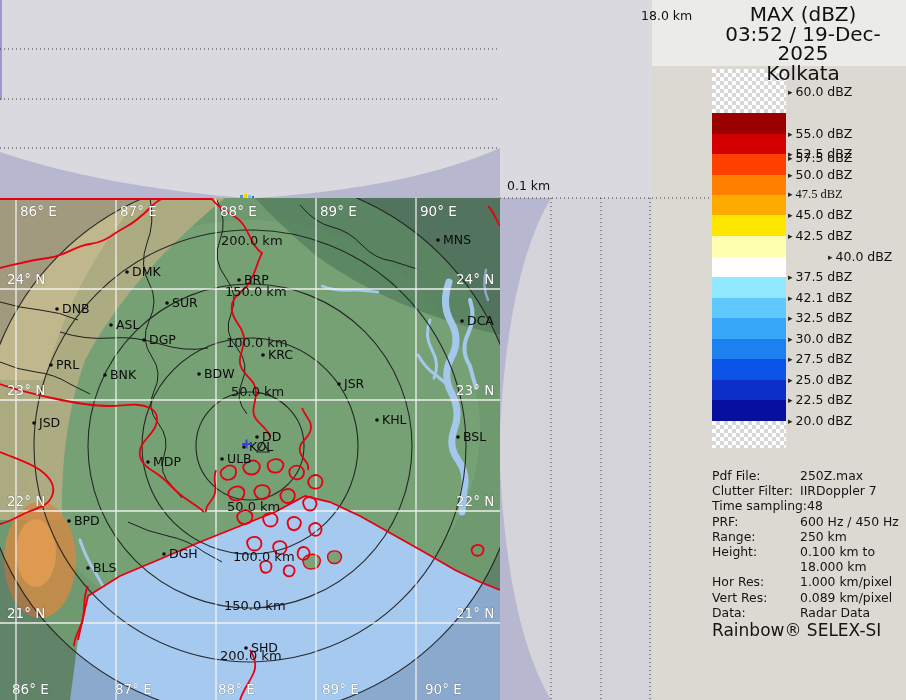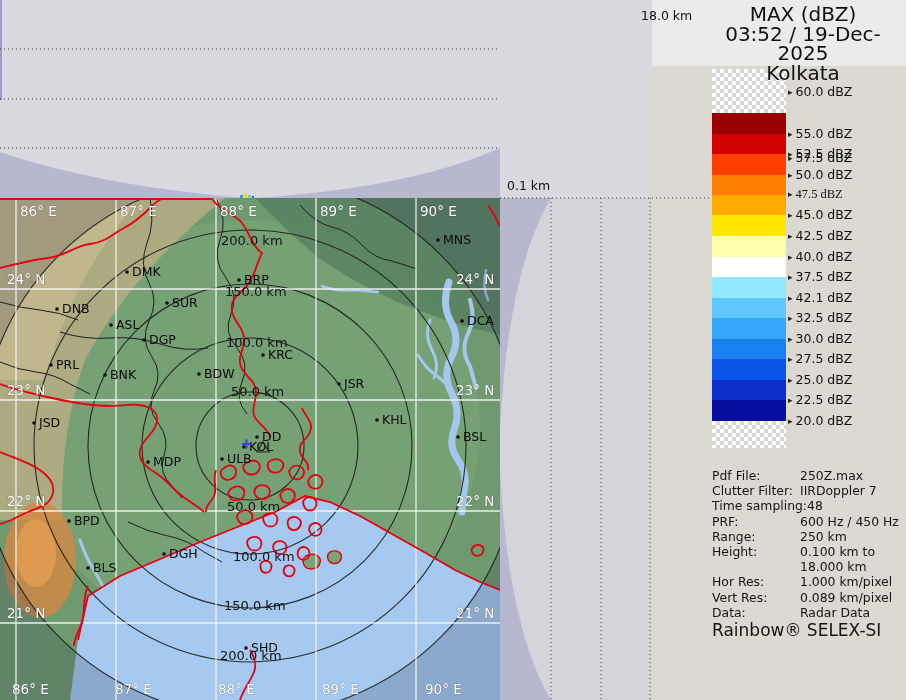--- a/index.html
+++ b/index.html
@@ -282,21 +282,21 @@
     <div class="legend-cell" style="top: 400px; height: 21px; background: rgb(7, 15, 158);"></div>
     <div class="legend-cell checker" style="top: 421px; height: 27px;"></div>
     <div class="legend-tick" style="top: 84px;"><span class="arr">▸</span><span>60.0 dBZ</span></div>
     <div class="legend-tick" style="top: 105px; margin-top: 45px;"><span class="arr">▸</span><span>57.5 dBZ</span></div>
     <div class="legend-tick" style="top: 126px;"><span class="arr">▸</span><span>55.0 dBZ</span></div>
     <div class="legend-tick" style="top: 146px;"><span class="arr">▸</span><span>52.5 dBZ</span></div>
     <div class="legend-tick" style="top: 167px;"><span class="arr">▸</span><span>50.0 dBZ</span></div>
     <div class="legend-tick" style="top: 187px; font-family: Liberation Serif, serif;"><span class="arr">▸</span><span>47.5 dBZ</span></div>
     <div class="legend-tick" style="top: 207px;"><span class="arr">▸</span><span>45.0 dBZ</span></div>
     <div class="legend-tick" style="top: 228px;"><span class="arr">▸</span><span>42.5 dBZ</span></div>
-    <div class="legend-tick" style="top: 249px;"><span class="arr">▸</span><span>40.0 dBZ</span></div>
+    <div class="legend-tick" style="top: 249px; margin-left: 40px;"><span class="arr">▸</span><span>40.0 dBZ</span></div>
     <div class="legend-tick" style="top: 269px;"><span class="arr">▸</span><span>37.5 dBZ</span></div>
     <div class="legend-tick" style="top: 290px;"><span class="arr">▸</span><span>42.1 dBZ</span></div>
     <div class="legend-tick" style="top: 310px;"><span class="arr">▸</span><span>32.5 dBZ</span></div>
     <div class="legend-tick" style="top: 331px;"><span class="arr">▸</span><span>30.0 dBZ</span></div>
     <div class="legend-tick" style="top: 351px;"><span class="arr">▸</span><span>27.5 dBZ</span></div>
     <div class="legend-tick" style="top: 372px;"><span class="arr">▸</span><span>25.0 dBZ</span></div>
     <div class="legend-tick" style="top: 392px;"><span class="arr">▸</span><span>22.5 dBZ</span></div>
     <div class="legend-tick" style="top: 413px;"><span class="arr">▸</span><span>20.0 dBZ</span></div>
   </div>
 

